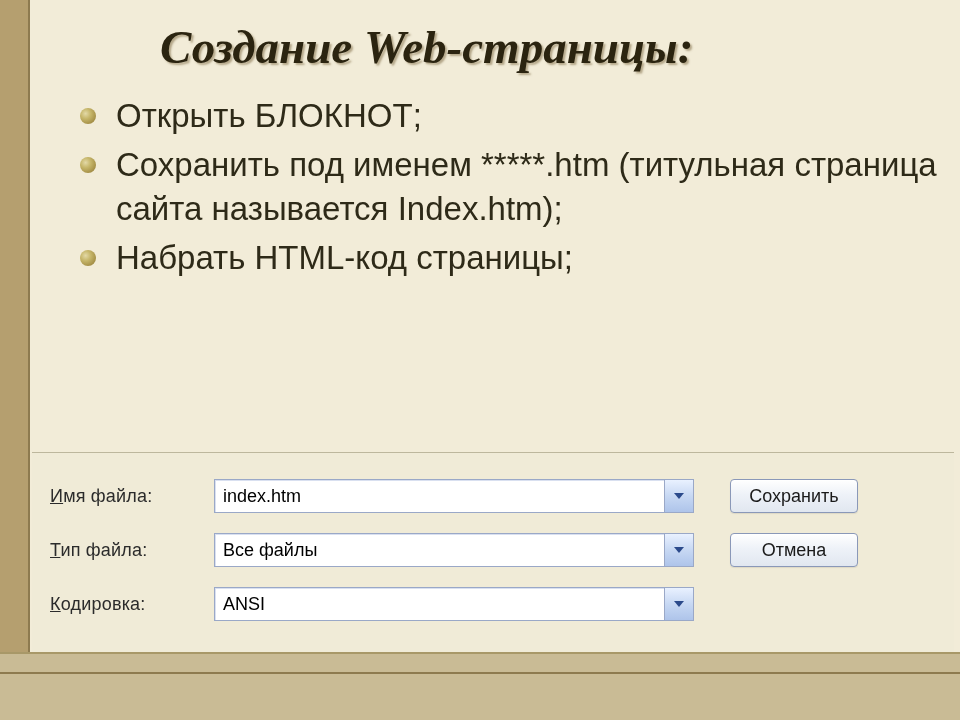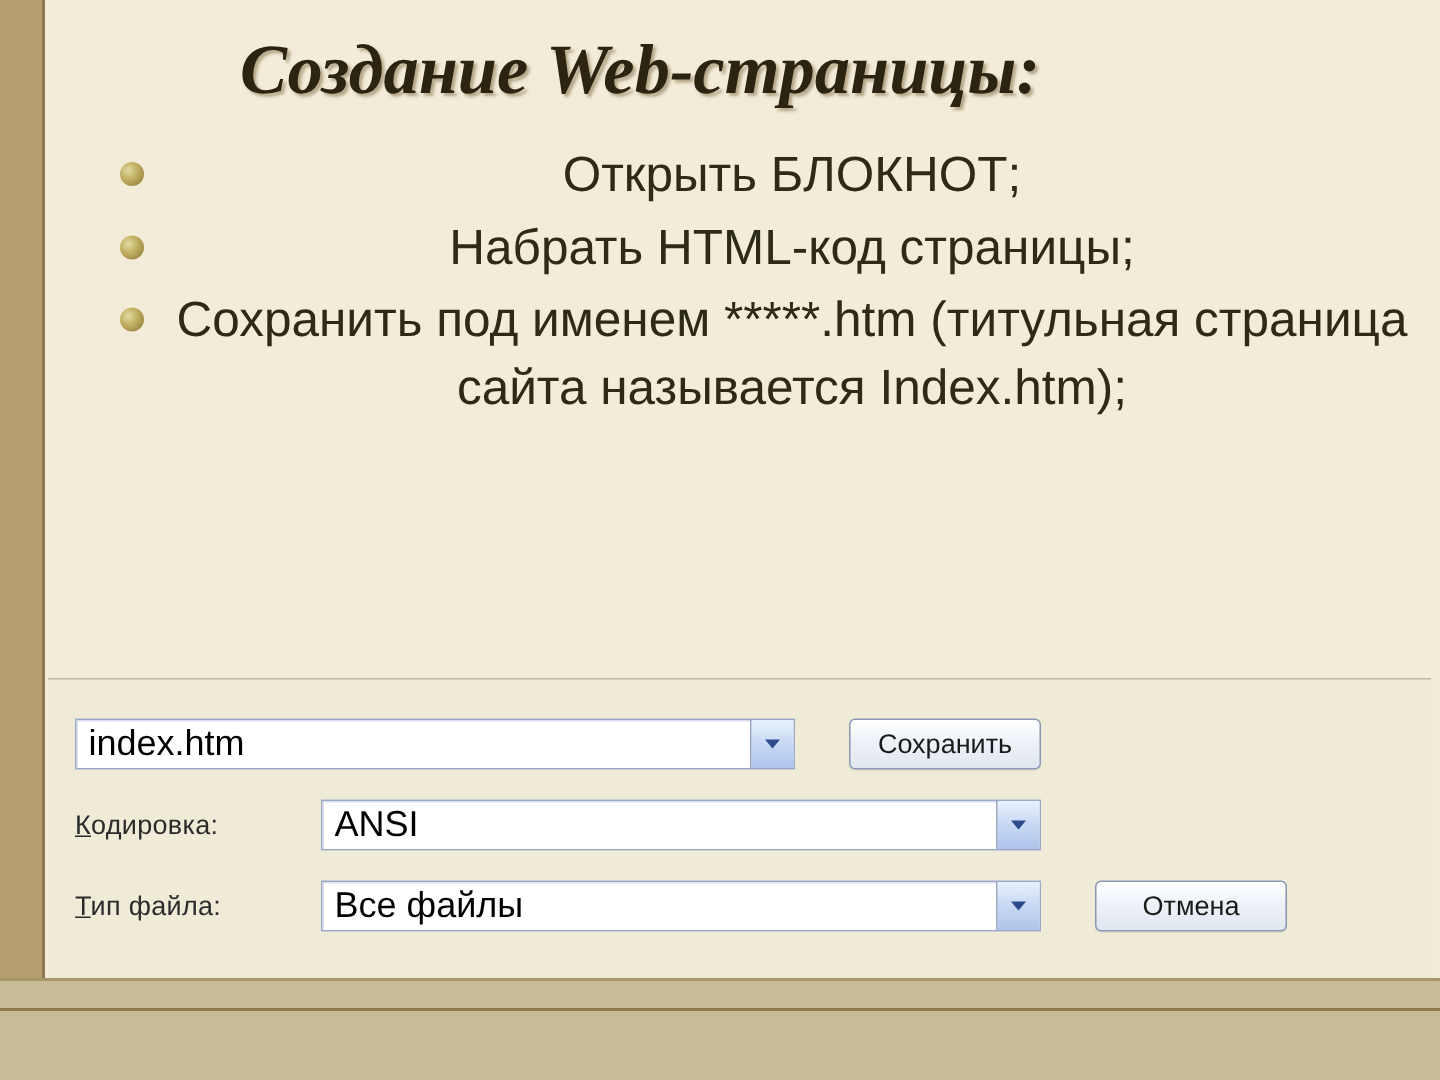--- a/index.html
+++ b/index.html
@@ -44,21 +44,20 @@
   }
 
   ul.bullets {
     list-style: none;
     margin: 0 0 0 20px;
     padding: 0;
     font-family: Verdana, Arial, sans-serif;
     font-size: 33px;
     line-height: 1.35;
     color: #2e2a18;
-    text-align: center;
   }
   ul.bullets li {
     position: relative;
     padding-left: 36px;
     margin-bottom: 4px;
   }
   ul.bullets li::before {
     content: "";
     position: absolute;
     left: 0;
@@ -117,21 +116,21 @@
     box-sizing: border-box;
     display: flex;
     align-items: stretch;
   }
   .combo-input {
     flex: 1 1 auto;
     border: none;
     outline: none;
     padding: 0 8px;
     font-family: Tahoma, Verdana, Arial, sans-serif;
-    font-size: 24px;
+    font-size: 18px;
     background: transparent;
     color: #000;
   }
   .combo-button {
     width: 28px;
     flex: 0 0 28px;
     border-left: 1px solid #9aa8c7;
     background: linear-gradient(to bottom, #e9f1ff 0%, #c7d8f3 50%, #aec4ea 100%);
     display: flex;
     align-items: center;
@@ -187,74 +186,77 @@
 
   <div class="content">
 
     <h1 class="title">Создание Web-страницы:</h1>
 
     <ul class="bullets">
       <li>
         <span class="cont">Открыть  БЛОКНОТ;</span>
       </li>
       <li>
+        <span class="cont">Сохранить под именем *****.htm (титульная страница сайта называется Index.htm);</span>
+      </li>
+      <li>
         <span class="cont">Набрать HTML-код страницы;</span>
       </li>
-      <li>
-        <span class="cont">Сохранить под именем *****.htm (титульная страница сайта называется Index.htm);</span>
-      </li>
     </ul>
 
   </div>
 
   <div class="dialog">
 
     <div class="dlg-row">
+      <div class="dlg-label">
+        <span></span><span class="acc">И</span><span>мя файла:</span>
+      </div>
       <div class="combo">
         <input class="combo-input" type="text" value="index.htm" style="">
         <div class="combo-button">
           <svg viewBox="0 0 12 8">
             <polygon points="1,1 11,1 6,7" fill="#2b4a8b"></polygon>
           </svg>
         </div>
       </div>
       <div class="btn-col">
         <button class="winbtn">Сохранить</button>
       </div>
     </div>
 
     <div class="dlg-row">
       <div class="dlg-label">
+        <span></span><span class="acc">Т</span><span>ип файла:</span>
+      </div>
+      <div class="combo">
+        <input class="combo-input" type="text" readonly="" value="Все файлы" style="">
+        <div class="combo-button">
+          <svg viewBox="0 0 12 8">
+            <polygon points="1,1 11,1 6,7" fill="#2b4a8b"></polygon>
+          </svg>
+        </div>
+      </div>
+      <div class="btn-col">
+        <button class="winbtn">Отмена</button>
+      </div>
+    </div>
+
+    <div class="dlg-row">
+      <div class="dlg-label">
         <span></span><span class="acc">К</span><span>одировка:</span>
       </div>
       <div class="combo">
         <input class="combo-input" type="text" readonly="" value="ANSI" style="">
         <div class="combo-button">
           <svg viewBox="0 0 12 8">
             <polygon points="1,1 11,1 6,7" fill="#2b4a8b"></polygon>
           </svg>
         </div>
       </div>
       <div class="btn-col"></div>
     </div>
 
-    <div class="dlg-row">
-      <div class="dlg-label">
-        <span></span><span class="acc">Т</span><span>ип файла:</span>
-      </div>
-      <div class="combo">
-        <input class="combo-input" type="text" readonly="" value="Все файлы" style="">
-        <div class="combo-button">
-          <svg viewBox="0 0 12 8">
-            <polygon points="1,1 11,1 6,7" fill="#2b4a8b"></polygon>
-          </svg>
-        </div>
-      </div>
-      <div class="btn-col">
-        <button class="winbtn">Отмена</button>
-      </div>
-    </div>
-
   </div>
 
   <div class="bottom-band"></div>
 
 </div>
 
 </body></html>

